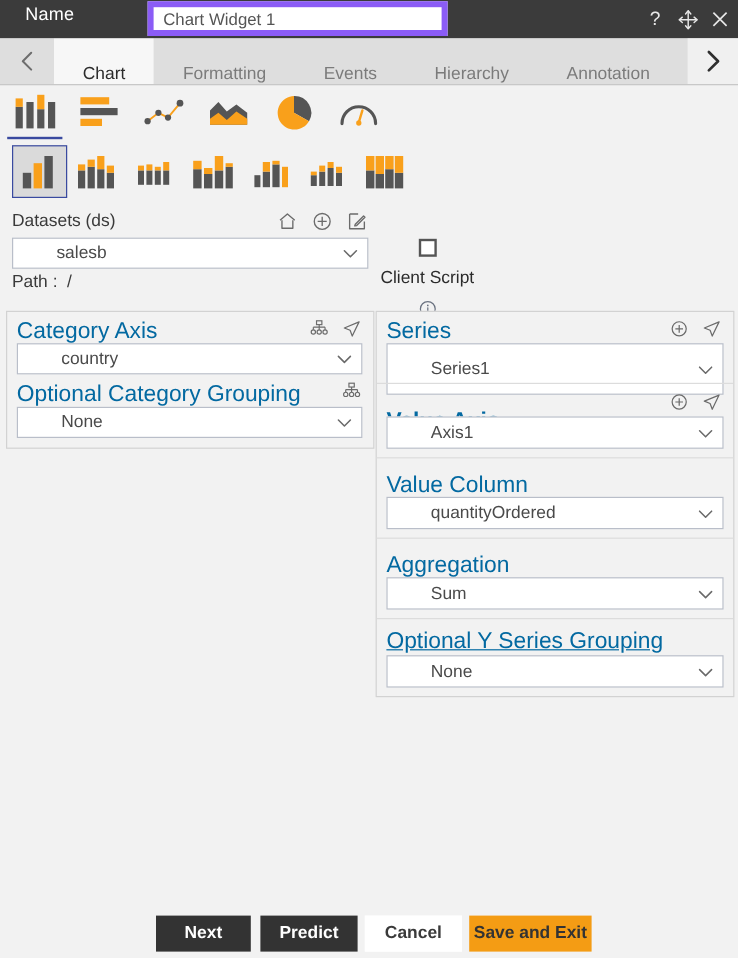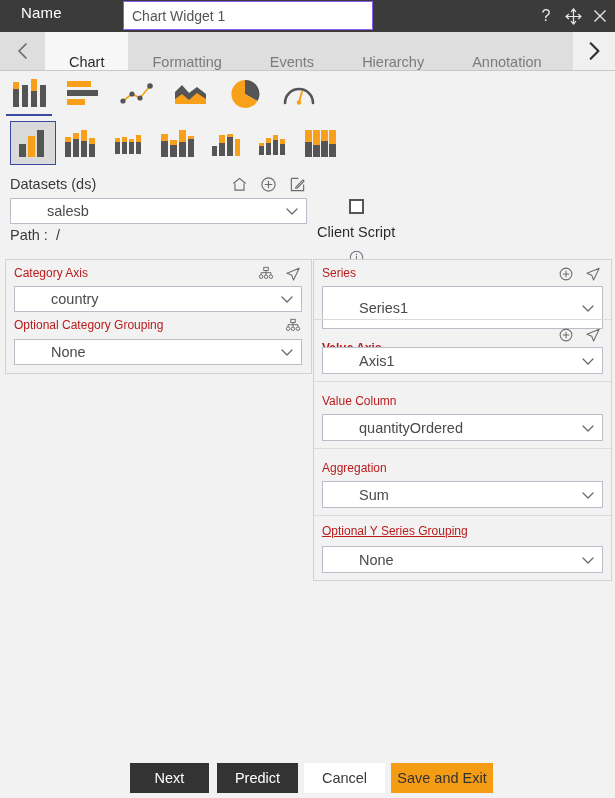--- a/index.html
+++ b/index.html
@@ -16,21 +16,21 @@
   .titlebar{
     position:absolute;left:0;top:0;width:615px;height:32px;
     background:#3b3b3b;color:#ffffff;
   }
   .title-label{
     position:absolute;left:21px;top:4px;font-size:15px;color:#ffffff;
     letter-spacing:.2px;
   }
   .name-input{
     position:absolute;left:123px;top:1px;width:250px;height:29px;
-    background:#ffffff;border:1px solid #8b5cf6;box-sizing:border-box;
+    background:#ffffff;border:5px solid #8b5cf6;box-sizing:border-box;
     color:#555555;font-size:14px;font-family:"Liberation Sans", sans-serif;
     padding:0 8px;outline:none;
   }
   .tb-icons{position:absolute;right:6px;top:0;height:32px;display:flex;align-items:center;gap:9px;}
   .tb-ico{width:18px;height:18px;display:flex;align-items:center;justify-content:center;
     color:#e8e8e8;cursor:pointer;}
   .tb-ico svg{display:block;}
 
   
   .tabbar{
@@ -85,28 +85,28 @@
   .cs-box{width:15px;height:15px;border:2px solid #555;background:#fff;box-sizing:border-box;cursor:pointer;}
   .cs-label{font-size:14.5px;color:#2b2b2b;}
   .cs-info{width:15px;height:15px;color:#6a7280;cursor:pointer;}
 
   
   .panel{position:absolute;background:#f2f2f2;border:1px solid #d2d2d2;box-sizing:border-box;}
   .panel-left{left:5px;top:259px;width:307px;height:115px;}
   .panel-right{left:313px;top:259px;width:299px;height:322px;}
 
   .field{position:absolute;left:0;width:100%;}
-  .f-label{position:absolute;font-size:12px;color:#b91c1c;white-space:nowrap;}
+  .f-label{position:absolute;font-size:19px;color:#0369a1;white-space:nowrap;}
   .f-icons{position:absolute;display:flex;gap:11px;align-items:center;}
   .f-ico{width:16px;height:16px;color:#6b6b6b;cursor:pointer;display:block;}
 
   .row-sep{position:absolute;left:0;width:100%;height:1px;background:#dcdcdc;}
 
   
-  .footer{position:absolute;left:0;top:763px;width:615px;height:30px;}
+  .footer{position:absolute;left:0;top:763px;width:615px;height:30px;font-weight:bold;}
   .btn{
     position:absolute;top:0;height:30px;display:flex;align-items:center;justify-content:center;
     font-size:14.5px;cursor:pointer;box-sizing:border-box;user-select:none;
   }
   .btn-dark{background:#333333;color:#ffffff;}
   .btn-light{background:#ffffff;color:#3a3a3a;border:1px solid #ffffff;}
   .btn-accent{background:#F49C14;color:#333333;}
 </style>
 </head>
 <body>

